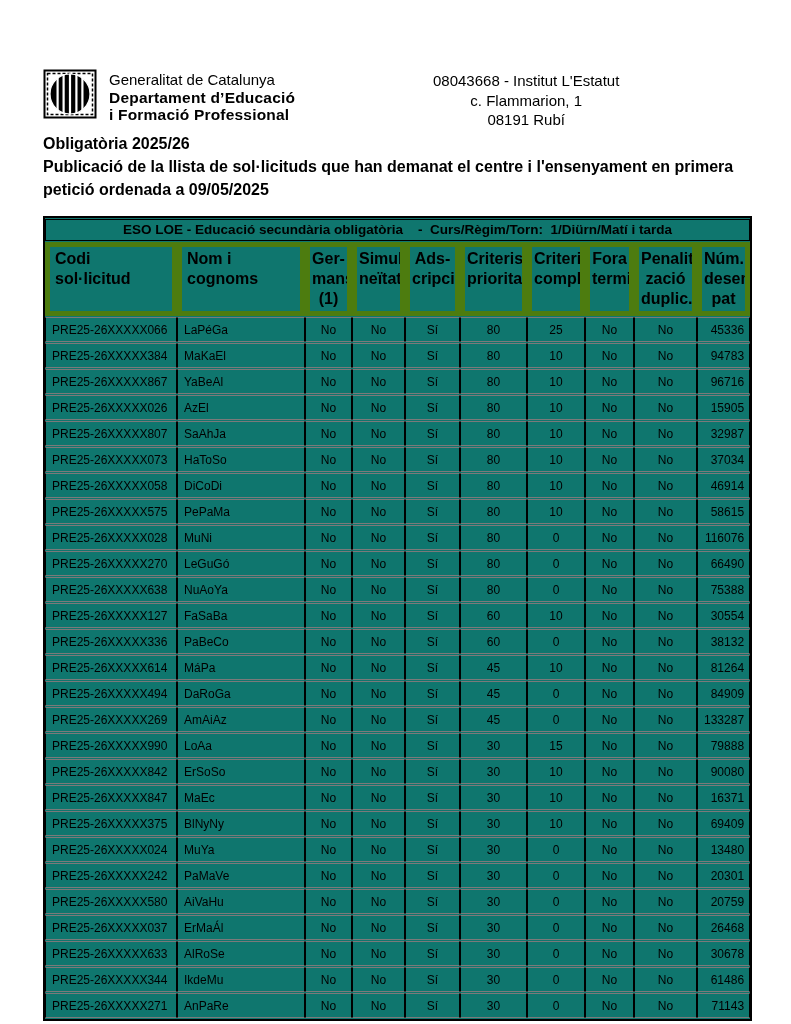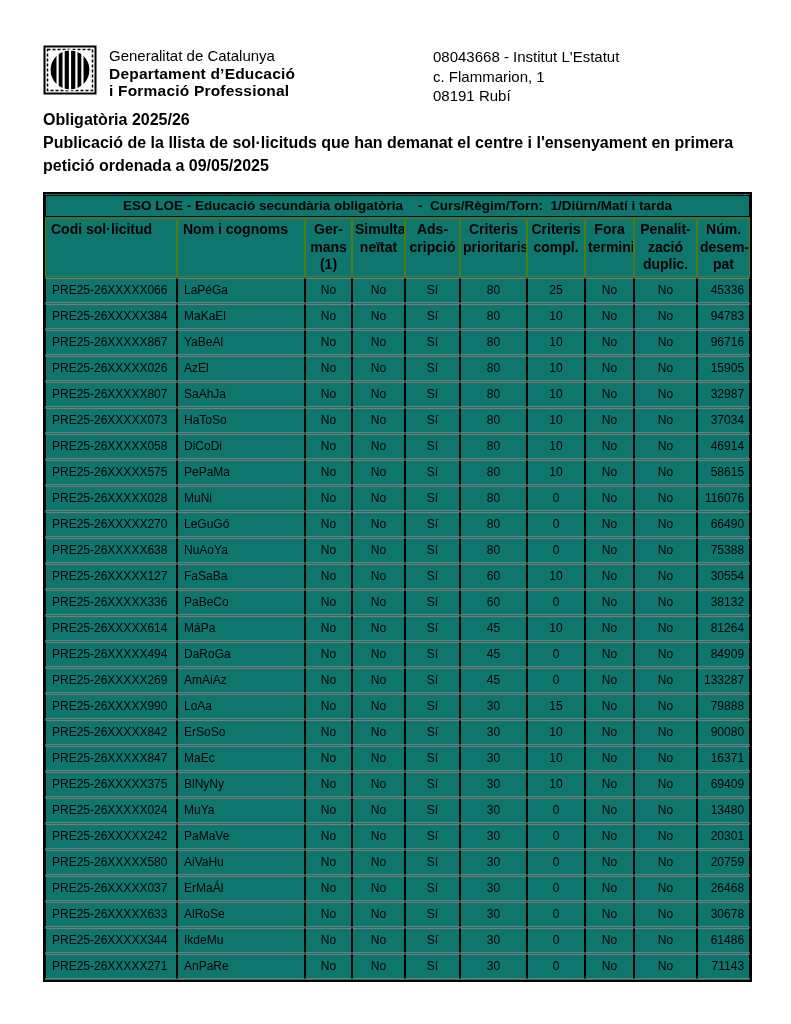--- a/index.html
+++ b/index.html
@@ -3,30 +3,30 @@
 <meta charset="utf-8">
 <style>
   html,body{margin:0;padding:0;background:#ffffff;}
   body{
     width:791px;height:1024px;
     font-family:"Liberation Sans", sans-serif;
     color:#000;
     position:relative;
     overflow:hidden;
   }
-  .page{padding:45px 43px 0 43px;}
+  .page{padding:69px 43px 0 43px;}
 
   
   .letterhead{display:flex;align-items:flex-start;}
   .brand{display:flex;align-items:flex-start;width:390px;}
   .logo{width:54px;height:50px;flex:0 0 auto;}
   .brand-text{margin-left:12px;line-height:1.12;padding-top:3px;}
   .brand-line1{font-size:15px;font-weight:400;}
   .brand-line2,.brand-line3{font-size:15.5px;font-weight:700;letter-spacing:.2px;}
-  .centre-block{font-size:15px;line-height:1.3;padding-top:2px;}
+  .centre-block{font-size:15px;line-height:1.3;padding-top:2px;text-align:center;}
 
   
   .doc-title{margin-top:2px;font-size:16px;font-weight:700;line-height:1.45;width:705px;}
 
   
   .list-table{
     margin-top:15px;
     border:2px solid #000;
     border-collapse:separate;
     border-spacing:0 1px;
@@ -36,22 +36,22 @@
   }
   .list-table th,.list-table td{box-sizing:border-box;overflow:hidden;}
   .caption-cell{
     border:1px solid #000;
     font-size:13.5px;font-weight:700;
     text-align:center;
     padding:2px 0 3px 0;
     white-space:pre;
   }
   .head-cell{
-    border:1px solid #4d7c0f;
-    font-size:14px;font-weight:700;
+    border:5px solid #4d7c0f;
+    font-size:16px;font-weight:700;
     vertical-align:top;
     text-align:center;
     padding:2px 2px;
     white-space:pre-line;
     line-height:1.25;
     height:44px;
   }
   .head-cell.left{text-align:left;padding-left:5px;}
   tbody td{
     border-left:1px solid #000;

